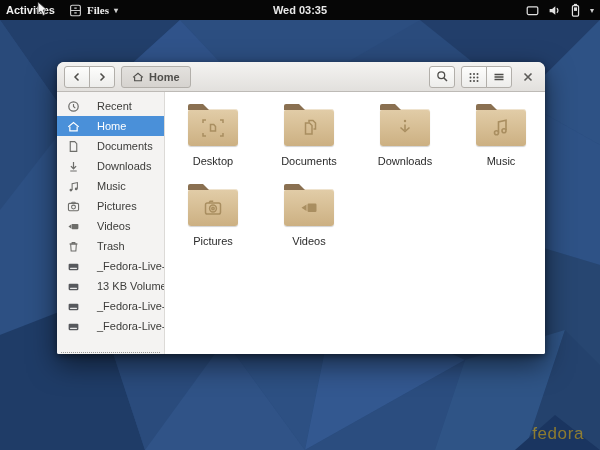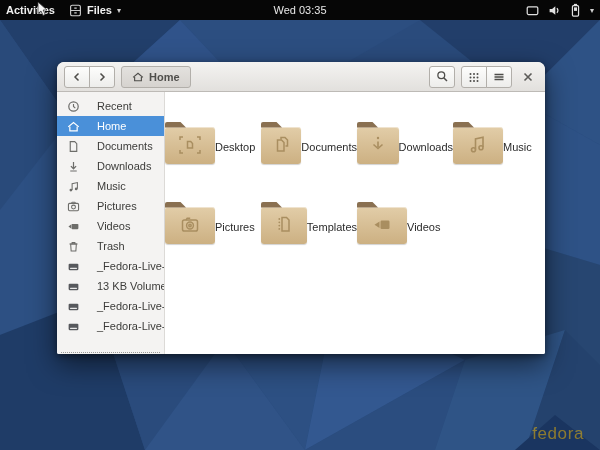--- a/index.html
+++ b/index.html
@@ -9,22 +9,22 @@
   
   .wallpaper{position:absolute;inset:0;z-index:0;}
   .brand{position:absolute;right:16px;bottom:6px;font-size:17px;letter-spacing:.6px;
     color:#eab308;opacity:.55;z-index:1;}
 
   
   .topbar{position:absolute;top:0;left:0;width:600px;height:20px;background:#060606;
     color:#e8e8e8;font-size:11px;display:flex;align-items:center;z-index:5;}
   .tb-left{display:flex;align-items:center;gap:14px;padding-left:6px;}
   .tb-activities{font-weight:bold;color:#f0f0f0;}
-  .tb-appmenu{display:flex;align-items:center;gap:5px;color:#f0f0f0;font-weight:bold;}
-  .tb-clock{position:absolute;left:50%;transform:translateX(-50%);font-weight:normal;}
+  .tb-appmenu{display:flex;align-items:center;gap:5px;color:#f0f0f0;font-weight:bold;font-family:Liberation Serif, serif;}
+  .tb-clock{position:absolute;left:50%;transform:translateX(-50%);font-weight:bold;}
   .tb-right{position:absolute;right:6px;top:0;height:20px;display:flex;align-items:center;gap:9px;}
   .tb-caret{font-size:8px;color:#cfcfcf;}
   .cursor{position:absolute;left:37px;top:2px;z-index:9;}
 
   
   .window{position:absolute;left:57px;top:62px;width:488px;height:292px;z-index:3;
     border-radius:8px 8px 2px 2px;box-shadow:0 10px 28px rgba(0,0,0,.55),0 2px 6px rgba(0,0,0,.4);
     display:flex;flex-direction:column;background:#fff;text-align:center;}
   .headerbar{height:29px;flex:0 0 29px;border-radius:7px 7px 0 0;
     background:linear-gradient(#f4f3f1,#e2e0dd);border-bottom:1px solid #bdbab6;
@@ -49,21 +49,21 @@
   .srow{height:20px;display:flex;align-items:center;gap:17px;padding-left:10px;
     color:#3c3c3a;font-size:11px;white-space:nowrap;overflow:hidden;}
   .srow .sic{width:13px;height:13px;flex:0 0 13px;color:#6d6d6a;display:flex;align-items:center;}
   .srow.selected{background:#4a90d9;color:#fff;}
   .srow.selected .sic{color:#fff;}
   .side-dotted{position:absolute;left:4px;right:4px;bottom:1px;border-top:1px dotted #9a9a98;}
 
   
   .content{flex:1;background:#fff;padding:9px 0 0 0;}
   .grid{display:grid;grid-template-columns:repeat(4,96px);grid-auto-rows:80px;}
-  .cell{display:flex;align-items:center;padding-top:2px;}
+  .cell{display:flex;flex-direction:column;align-items:center;padding-top:2px;}
   .cell .fname{margin-top:9px;font-size:11px;color:#2b2b2b;}
 
   .folder{position:relative;width:50px;height:37px;margin-top:6px;
     background:linear-gradient(#e2cda8,#ccb082);border-radius:2px 3px 3px 3px;
     box-shadow:inset 0 1px 0 rgba(255,255,255,.45),0 1px 1px rgba(0,0,0,.18);}
   .folder::before{content:"";position:absolute;top:-5px;left:0;width:21px;height:6px;
     background:#8a7051;border-radius:2px 1px 0 0;
     clip-path:polygon(0 0,15px 0,21px 6px,0 6px);}
   .emblem{position:absolute;left:50%;top:50%;transform:translate(-50%,-50%);color:#a98e60;}
 
@@ -388,36 +388,20 @@
                     </g>
                   </svg>
               </span>
             </div>
             <span class="fname">Pictures</span>
           </div>
           <div class="cell">
             <div class="folder">
               <span class="emblem">
                 <svg width="26" height="20" viewBox="0 0 26 20">
-                    <path d="M11 2.5h4.5L18 5v11h-7z" fill="none" stroke="currentColor" stroke-width="1.5"></path>
-                    <g fill="currentColor">
-                      <circle cx="8.3" cy="4" r=".9"></circle>
-                      <circle cx="8.3" cy="7.3" r=".9"></circle>
-                      <circle cx="8.3" cy="10.6" r=".9"></circle>
-                      <circle cx="8.3" cy="13.9" r=".9"></circle>
-                    </g>
-                  </svg>
-              </span>
-            </div>
-            <span class="fname">Templates</span>
-          </div>
-          <div class="cell">
-            <div class="folder">
-              <span class="emblem">
-                <svg width="26" height="20" viewBox="0 0 26 20">
                     <rect x="11.5" y="5.5" width="9" height="8.5" rx="1.2" fill="currentColor"></rect>
                     <path d="M5.5 9.8 10.5 6.6v6.4z" fill="currentColor"></path>
                   </svg>
               </span>
             </div>
             <span class="fname">Videos</span>
           </div>
         </div>
       </div>
     </div>

